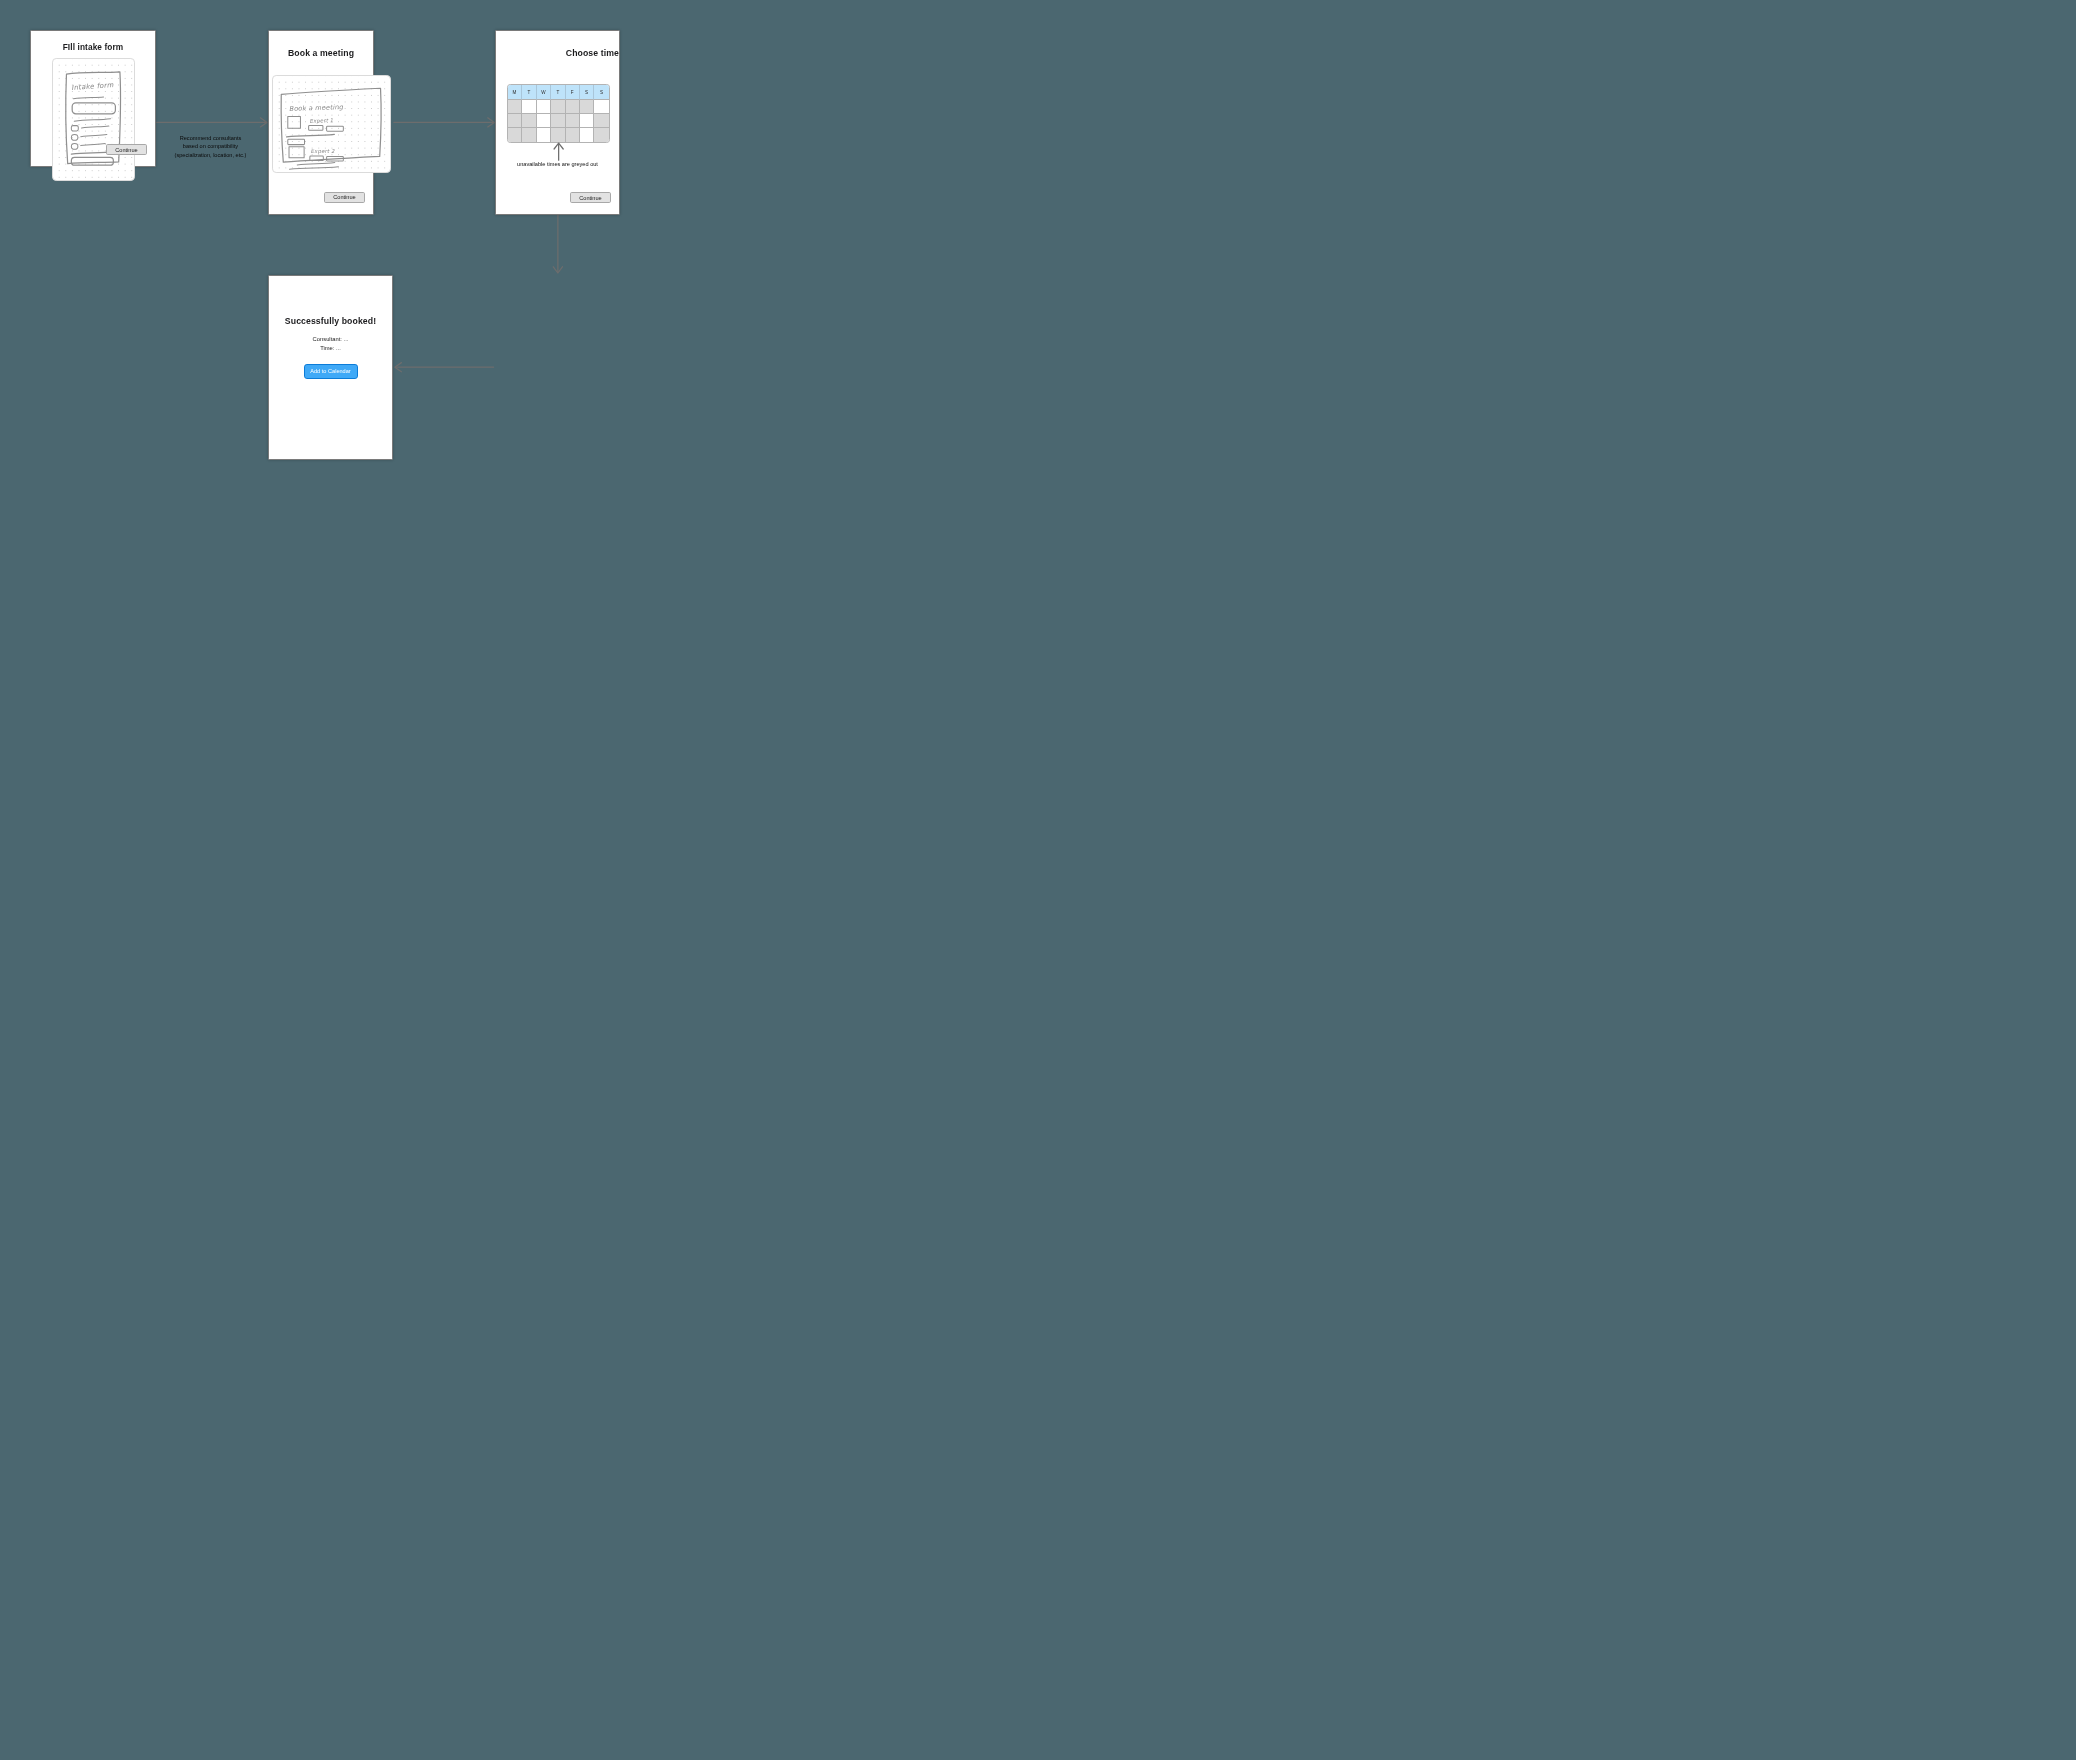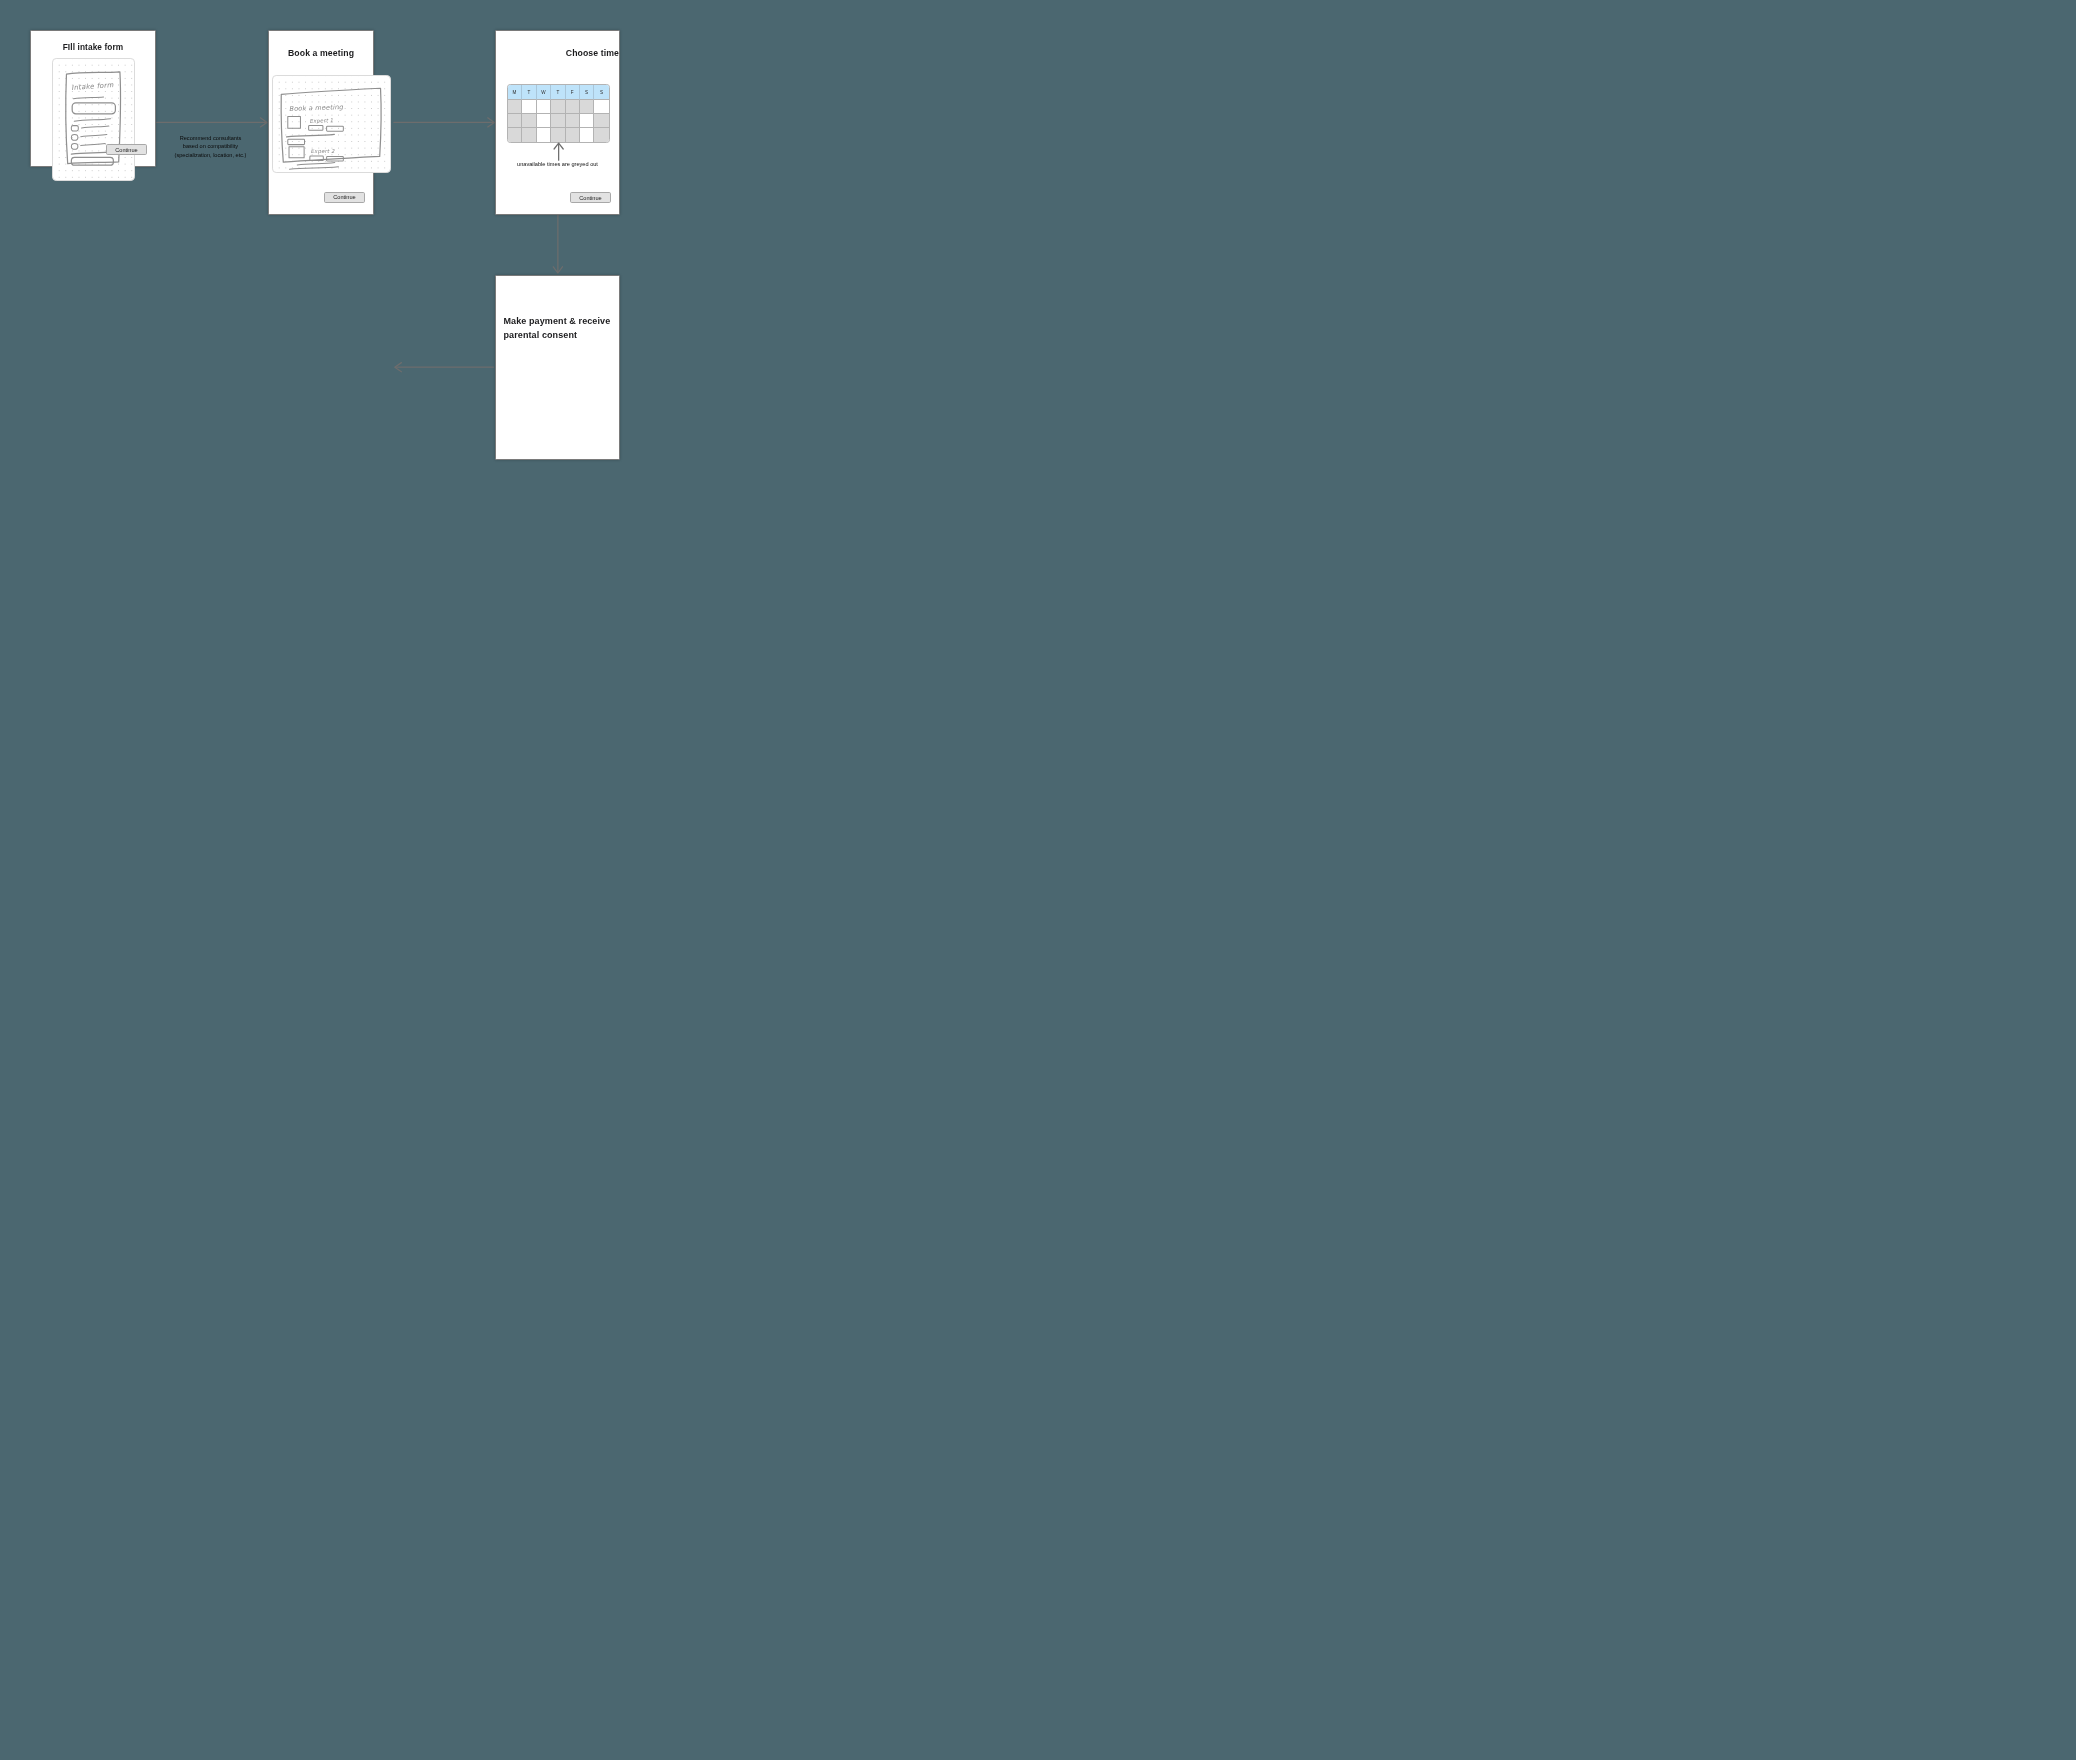--- a/index.html
+++ b/index.html
@@ -308,19 +308,24 @@
         <div class="cal-cell cal-busy"></div>
       </div>
     <svg id="time-up-arrow" viewBox="0 0 32 50">
       <line class="arrow-stroke" x1="16" y1="46" x2="16" y2="8"></line>
       <polyline class="arrow-stroke" points="5,19 16,5 27,19"></polyline>
     </svg>
     <div class="annotation">unavailable times are greyed out</div>
     <button class="continue-btn">Continue</button>
   </section>
 
-
-  <section class="card" id="card-payment">
-    <h2 class="card-title">Make payment &amp; receive parental consent</h2>
+  <section class="card" id="card-success">
+    <h2 class="card-title">Successfully booked!</h2>
+    <div class="success-lines">
+      <div>Consultant: ...</div>
+      <div>Time: ...</div>
+    </div>
+    <button class="add-cal-btn">Add to Calendar</button>
   </section>
 
+
 </div>
 
 
 </body></html>

